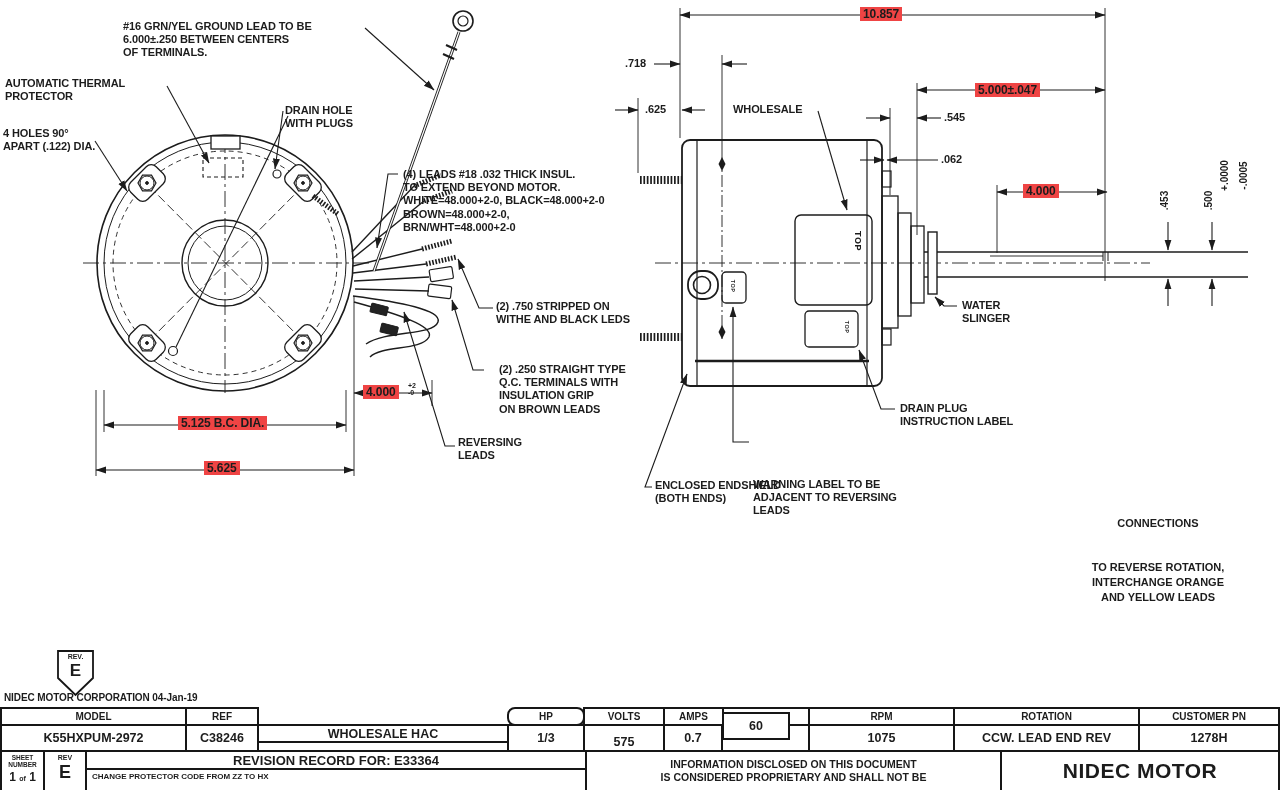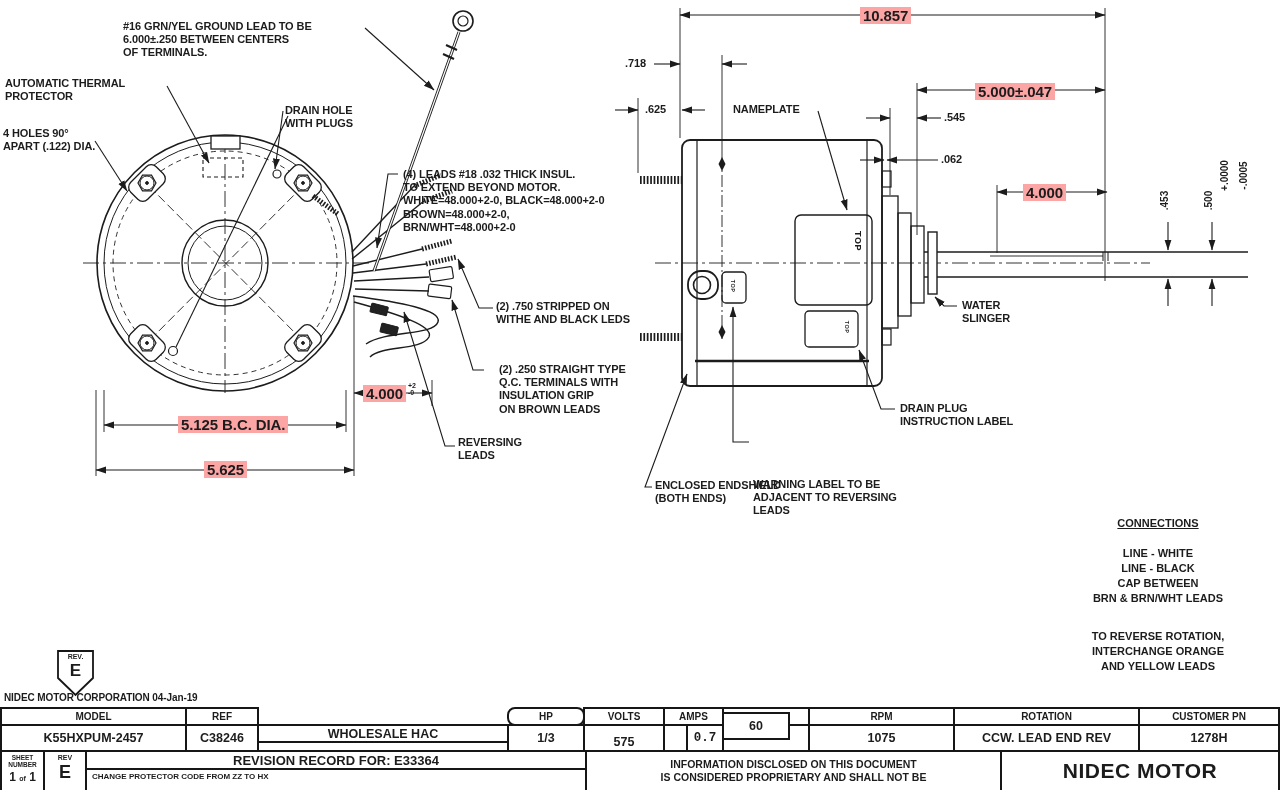--- a/index.html
+++ b/index.html
@@ -1,26 +1,26 @@
 <!DOCTYPE html>
 <html><head>
 <meta charset="utf-8">
 <style>
   html,body{margin:0;padding:0;background:#fff;}
   #page{position:relative;width:1280px;height:790px;background:#fff;overflow:hidden;
         font-family:"Liberation Sans",sans-serif;color:#1c1c1c;font-weight:bold;}
   svg{position:absolute;left:0;top:0;}
   .lbl{position:absolute;font-size:11px;line-height:1.2;white-space:pre-line;letter-spacing:-0.1px;}
-  .dimtxt{position:absolute;font-size:15px;background:#fca5a5;padding:0 3px;white-space:nowrap;letter-spacing:-0.1px;}
+  .dimtxt{position:absolute;font-size:12px;background:#ef4444;padding:0 3px;white-space:nowrap;letter-spacing:-0.1px;}
   .tol{position:absolute;font-size:7px;line-height:0.95;white-space:pre-line;}
   .rot{position:absolute;font-size:10px;transform:rotate(-90deg);transform-origin:center;white-space:nowrap;}
   .toplbl{position:absolute;font-size:9px;transform:rotate(90deg);transform-origin:center;letter-spacing:0.5px;}
   .toplbl.small{font-size:5.5px;}
   .conn{position:absolute;left:1048px;top:501px;width:220px;text-align:center;font-size:11px;line-height:15px;white-space:pre-line;}
-  .conn .t{text-decoration:underline;margin-bottom:0;}
+  .conn .t{margin-bottom:6px;}
   .conn .g2{margin-top:8px;}
   .cell{position:absolute;border:2px solid #161616;box-sizing:border-box;background:#fff;
         display:flex;align-items:center;justify-content:center;text-align:center;}
   .hcell{font-size:10px;}
   .vcell{font-size:12.5px;}
   .company{position:absolute;left:4px;top:692px;font-size:10px;letter-spacing:-0.1px;}
   .badge-rev{position:absolute;left:59px;top:653px;width:33px;text-align:center;font-size:7px;}
   .badge-e{position:absolute;left:59px;top:661px;width:33px;text-align:center;font-size:17px;}
   .sheet-cell{flex-direction:column;justify-content:flex-start;padding-top:2px;font-size:6.5px;line-height:1.1;}
   .sheet-val{font-size:12px;margin-top:3px;}
@@ -223,21 +223,21 @@
 INSULATION GRIP
 ON BROWN LEADS</div>
 <div class="lbl" style="left:458px;top:436px;">REVERSING
 LEADS</div>
 <div class="dimtxt" style="left:178px;top:416px;">5.125  B.C. DIA.</div>
 <div class="dimtxt" style="left:204px;top:461px;">5.625</div>
 <div class="dimtxt" style="left:363px;top:385px;">4.000</div>
 <div class="tol" style="left:408px;top:383px;">+2
 -0</div>
 
-<div class="lbl" style="left:733px;top:103px;">NAMEPLATE</div>
+<div class="lbl" style="left:733px;top:103px;">WHOLESALE</div>
 <div class="lbl" style="left:962px;top:299px;">WATER
 SLINGER</div>
 <div class="lbl" style="left:900px;top:402px;">DRAIN PLUG
 INSTRUCTION LABEL</div>
 <div class="lbl" style="left:753px;top:434px;margin-top:44px;">WARNING LABEL TO BE
 ADJACENT TO REVERSING
 LEADS</div>
 <div class="lbl" style="left:655px;top:479px;">ENCLOSED ENDSHIELD
 (BOTH ENDS)</div>
 <div class="dimtxt" style="left:860px;top:7px;">10.857</div>
@@ -250,49 +250,45 @@
 <div class="rot" style="left:1155px;top:195px;">.453</div>
 <div class="rot" style="left:1199px;top:195px;">.500</div>
 <div class="rot" style="left:1209px;top:170px;">+.0000</div>
 <div class="rot" style="left:1229px;top:170px;">-.0005</div>
 <div class="toplbl" style="left:848px;top:236px;">TOP</div>
 <div class="toplbl small" style="left:727px;top:283px;">TOP</div>
 <div class="toplbl small" style="left:841px;top:324px;">TOP</div>
 
 <div class="conn">
   <div class="t">CONNECTIONS</div>
-  <div>LINE - WHITE
-LINE - BLACK
-CAP BETWEEN
-BRN &amp; BRN/WHT LEADS</div>
   <div class="g2">TO REVERSE ROTATION,
 INTERCHANGE ORANGE
 AND YELLOW LEADS</div>
 </div>
 
 <div class="badge-rev">REV.</div>
 <div class="badge-e">E</div>
 <div class="company">NIDEC MOTOR CORPORATION 04-Jan-19</div>
 
 <div class="cell hcell" style="left:0px;top:707px;width:187px;height:19px;">MODEL</div>
 <div class="cell hcell" style="left:185px;top:707px;width:74px;height:19px;">REF</div>
 <div class="cell hcell" style="left:507px;top:707px;width:78px;height:19px;border-radius:8px;">HP</div>
 <div class="cell hcell" style="left:583px;top:707px;width:82px;height:19px;">VOLTS</div>
 <div class="cell hcell" style="left:663px;top:707px;width:61px;height:19px;">AMPS</div>
 <div class="cell hcell" style="left:722px;top:707px;width:88px;height:19px;">HZ</div>
 <div class="cell hcell" style="left:808px;top:707px;width:147px;height:19px;">RPM</div>
 <div class="cell hcell" style="left:953px;top:707px;width:187px;height:19px;">ROTATION</div>
 <div class="cell hcell" style="left:1138px;top:707px;width:142px;height:19px;">CUSTOMER PN</div>
 
-<div class="cell vcell" style="left:0px;top:724px;width:187px;height:28px;">K55HXPUM-2457</div>
+<div class="cell vcell" style="left:0px;top:724px;width:187px;height:28px;">K55HXPUM-2972</div>
 <div class="cell vcell" style="left:185px;top:724px;width:74px;height:28px;">C38246</div>
 <div class="cell vcell" style="left:257px;top:724px;width:252px;height:19px;">WHOLESALE HAC</div>
 <div class="cell vcell" style="left:507px;top:724px;width:78px;height:28px;">1/3</div>
 <div class="cell vcell" style="left:583px;top:724px;width:82px;height:36px;">575</div>
-<div class="cell vcell" style="left:686px;top:724px;width:38px;height:28px;font-family:Liberation Mono, monospace;">0.7</div>
+<div class="cell vcell" style="left:663px;top:724px;width:60px;height:28px;">0.7</div>
 <div class="cell vcell" style="left:722px;top:712px;width:68px;height:28px;">60</div>
 <div class="cell vcell" style="left:808px;top:724px;width:147px;height:28px;">1075</div>
 <div class="cell vcell" style="left:953px;top:724px;width:187px;height:28px;">CCW. LEAD END REV</div>
 <div class="cell vcell" style="left:1138px;top:724px;width:142px;height:28px;">1278H</div>
 
 <div class="cell sheet-cell" style="left:0px;top:750px;width:45px;height:42px;">
   <span style="white-space:pre-line;">SHEET
 NUMBER</span>
   <span class="sheet-val"><span>1</span> <span class="of">of</span> <span>1</span></span>
 </div>

